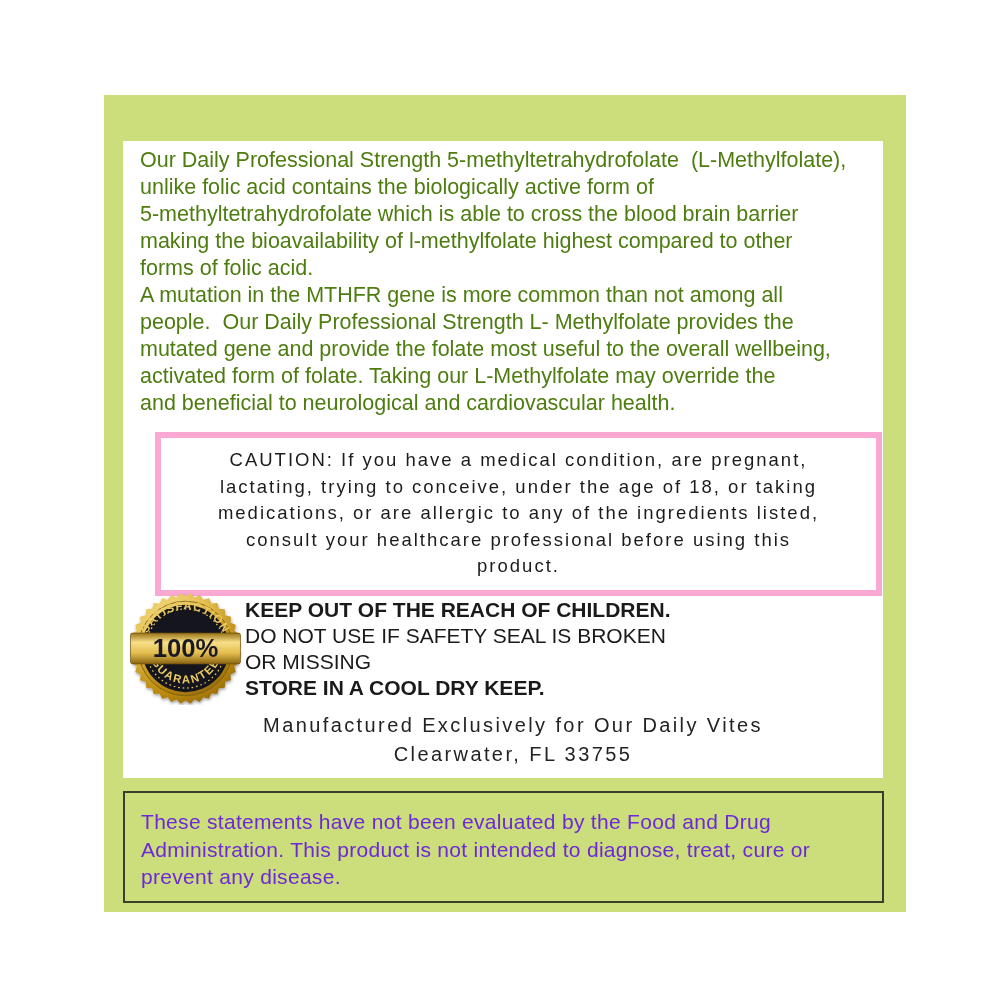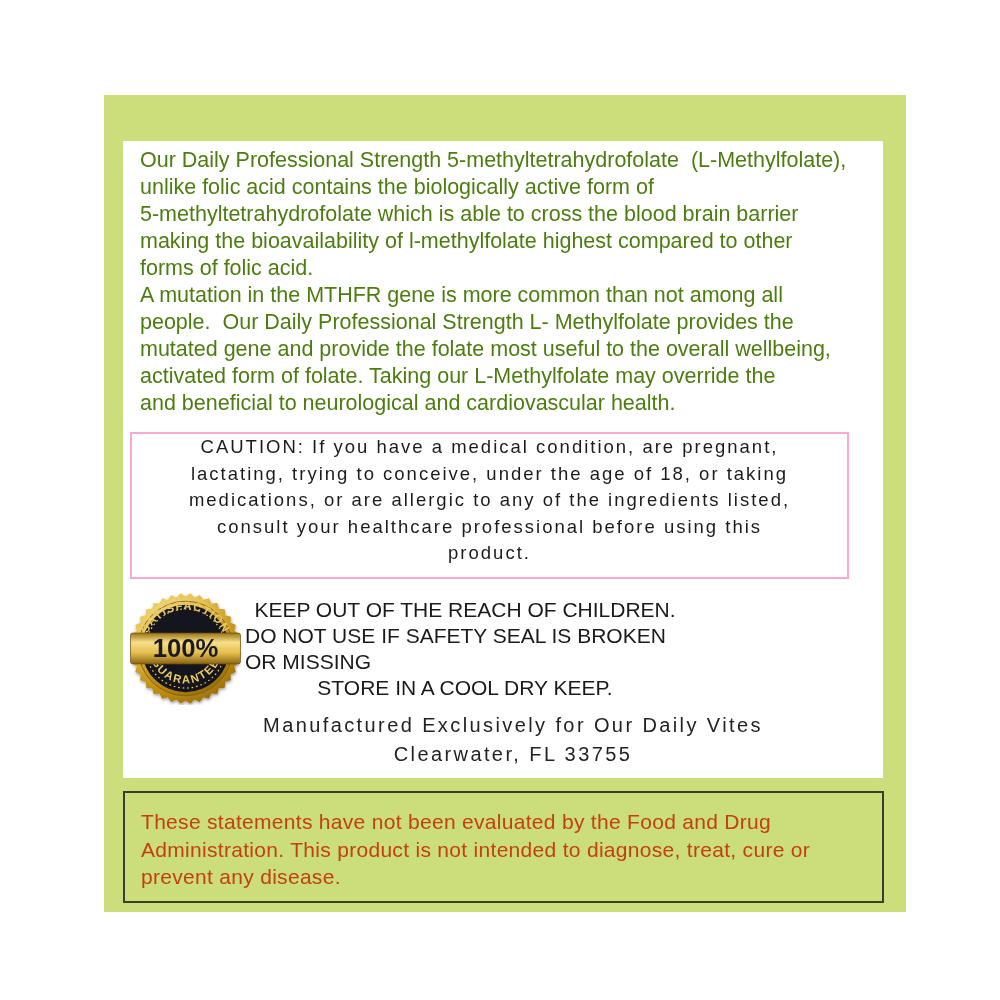--- a/index.html
+++ b/index.html
@@ -15,48 +15,48 @@
   .white-panel{
     position:absolute;left:123px;top:141px;width:760px;height:637px;
     background:#ffffff;
   }
   .body-copy{
     position:absolute;left:140px;top:147px;width:730px;
     font-size:21.5px;line-height:27px;color:#4d7c0f;
   }
   .body-copy .line{white-space:pre;height:27px;}
   .caution-box{
-    position:absolute;left:130px;top:432px;width:715px;height:143px;
-    border:2px solid #f9a8d4;background:#ffffff;
-    box-sizing:content-box;
+    position:absolute;left:155px;top:432px;width:715px;height:143px;
+    border:6px solid #f9a8d4;background:#ffffff;
+    padding-top:9px;box-sizing:content-box;
   }
   .caution-box .cline{
     text-align:center;white-space:pre;
     font-size:18.5px;line-height:26.6px;letter-spacing:2px;
     font-weight:500;color:#1c1c1c;
   }
   .seal-wrap{position:absolute;left:129px;top:592px;width:113px;height:113px;}
   .warnings{
     position:absolute;left:245px;top:597px;width:440px;
     font-size:21px;line-height:26px;color:#1a1a1a;
   }
-  .warnings .bold{font-weight:400;text-align:center;}
+  .warnings .bold{font-weight:700;}
   .manufacturer{
     position:absolute;left:123px;top:711px;width:760px;
     text-align:center;font-size:20px;line-height:29px;
     letter-spacing:2.4px;color:#232323;font-weight:400;padding-left:10px;
   }
   .disclaimer-box{
     position:absolute;left:123px;top:791px;width:725px;height:75px;
     border:2px solid #36402a;background:transparent;
     padding:15px 16px 18px 16px;
   }
   .disclaimer-box .dline{
     white-space:pre;font-size:21px;line-height:27.5px;
-    letter-spacing:0.3px;color:#c2410c;
+    letter-spacing:0.3px;color:#6d28d9;
   }
 </style>
 </head>
 <body>
 
 <div class="green-bg"></div>
 <div class="white-panel"></div>
 
 <div class="body-copy">
   <div class="line">Our Daily Professional Strength 5-methyltetrahydrofolate  (L-Methylfolate),</div>

